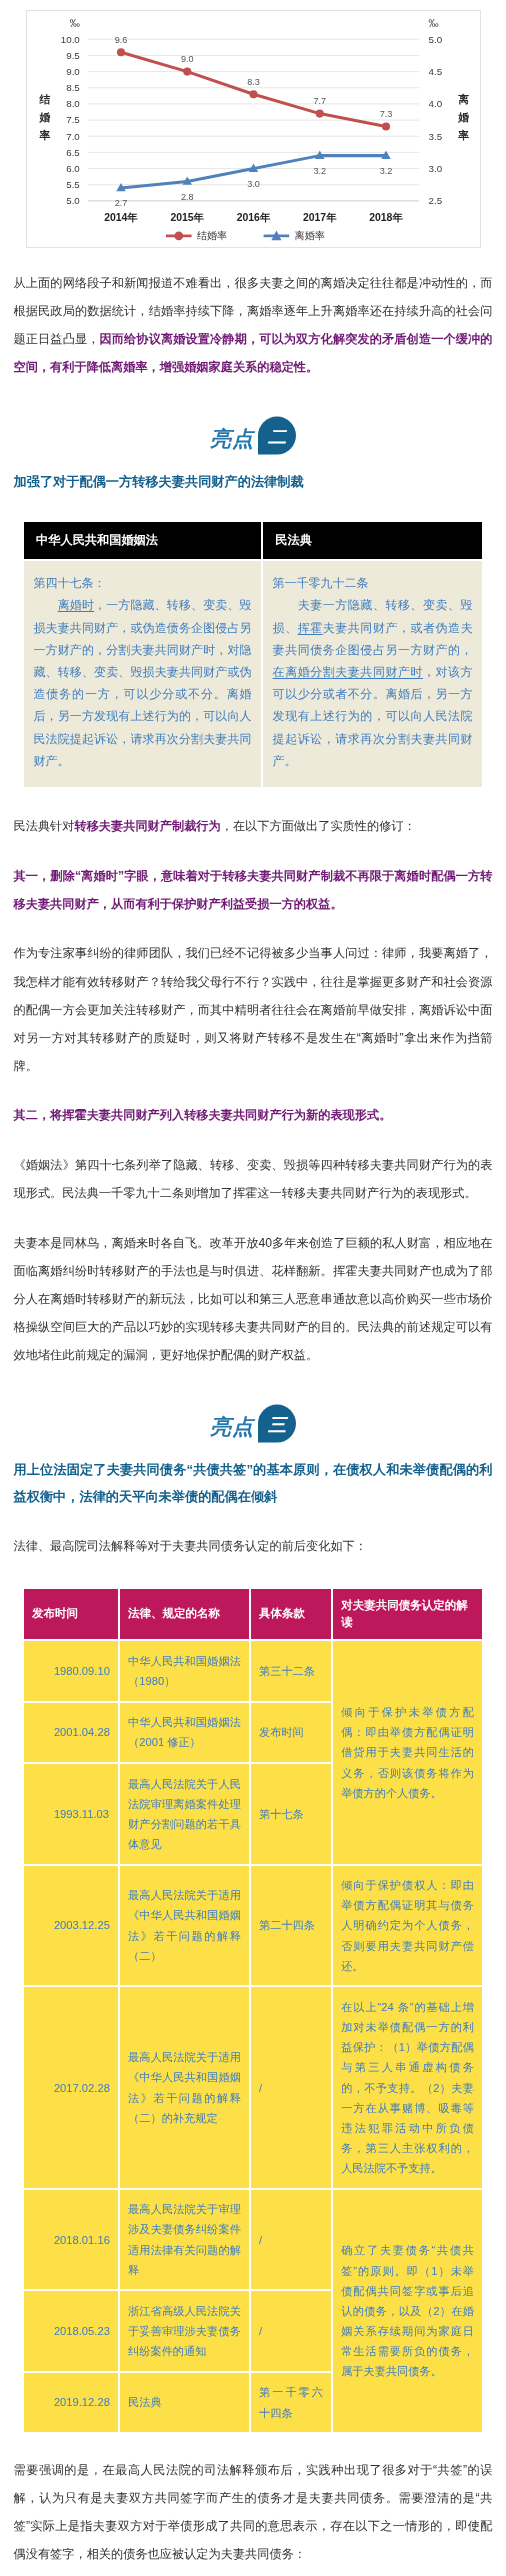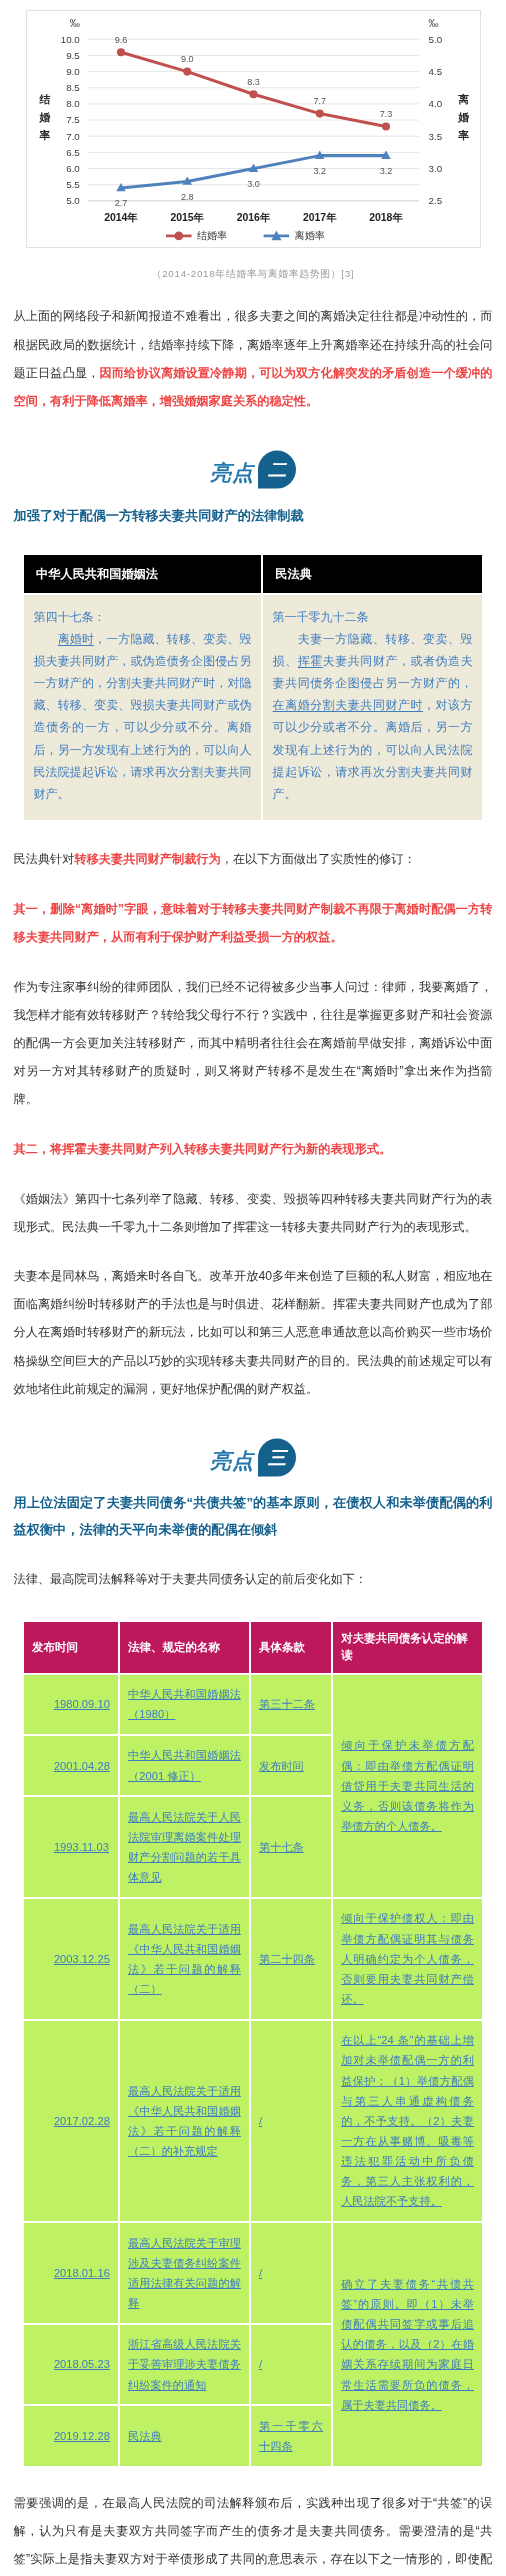--- a/index.html
+++ b/index.html
@@ -30,21 +30,21 @@
   }
 
   
   .body-text {
     font-size: 12.2px;
     line-height: 2.3;
     margin: 21.7px 0;
     text-align: justify;
     color: #303030;
   }
-  .body-text strong, .bold-par { font-weight: 700; color: #ef4444; }
+  .body-text strong, .bold-par { font-weight: 700; color: #701a75; }
 
   
   .badge-row {
     display: flex;
     justify-content: center;
     align-items: center;
     gap: 3.4px;
     margin: 39px 0 10.8px;
     font-style: italic;
   }
@@ -115,28 +115,27 @@
     background: #be185d;
     color: #fff;
     font-size: 11.5px;
     font-weight: 600;
     text-align: left;
     padding: 8.1px 8.1px;
     line-height: 1.5;
     vertical-align: middle;
   }
   table.debt-table td {
-    background: #bef264;
+    background: #fde047;
     color: #3f7dc0;
     font-size: 11.2px;
     line-height: 1.8;
     padding: 9.5px 8.1px;
     vertical-align: middle;
     text-align: justify;
-    text-decoration: underline;
   }
   table.debt-table td.col-date { white-space: nowrap; text-align: left; padding-left: 30px; }
   table.debt-table col.w1 { width: 17.5%; }
   table.debt-table col.w2 { width: 29.5%; }
   table.debt-table col.w3 { width: 18.5%; }
   table.debt-table col.w4 { width: 34.5%; }
 </style>
 </head>
 <body>
 
@@ -208,21 +207,20 @@
         <path d="M 532.8 207.29999999999998 L 525.8 219.79999999999998 L 539.8 219.79999999999998 Z" fill="#4f81bd"></path>
         <text x="532.8" y="241.79999999999998" text-anchor="middle" font-size="13.5" fill="#555">3.2</text>
         <line x1="206" y1="334" x2="244" y2="334" stroke="#c0504d" stroke-width="4"></line>
         <circle cx="225" cy="334" r="6.5" fill="#c0504d"></circle>
         <text x="252" y="339" font-size="15" fill="#333">结婚率</text>
         <line x1="351" y1="334" x2="389" y2="334" stroke="#4f81bd" stroke-width="4"></line>
         <path d="M 370 326 L 362.5 340.5 L 377.5 340.5 Z" fill="#4f81bd"></path>
         <text x="397" y="339" font-size="15" fill="#333">离婚率</text>
       </svg>
   </div>
-  <div class="chart-caption">（2014-2018年结婚率与离婚率趋势图）[3]</div>
 
   <p class="body-text"><span>从上面的网络段子和新闻报道不难看出，很多夫妻之间的离婚决定往往都是冲动性的，而根据民政局的数据统计，结婚率持续下降，离婚率逐年上升离婚率还在持续升高的社会问题正日益凸显，</span><strong>因而给协议离婚设置冷静期，可以为双方化解突发的矛盾创造一个缓冲的空间，有利于降低离婚率，增强婚姻家庭关系的稳定性。</strong></p>
 
   <div class="badge-row">
     <span class="badge-text">亮点</span>
     <span class="badge-bubble">二</span>
   </div>
   <div class="highlight-heading">加强了对于配偶一方转移夫妻共同财产的法律制裁</div>
 
   <table class="cmp-table">

